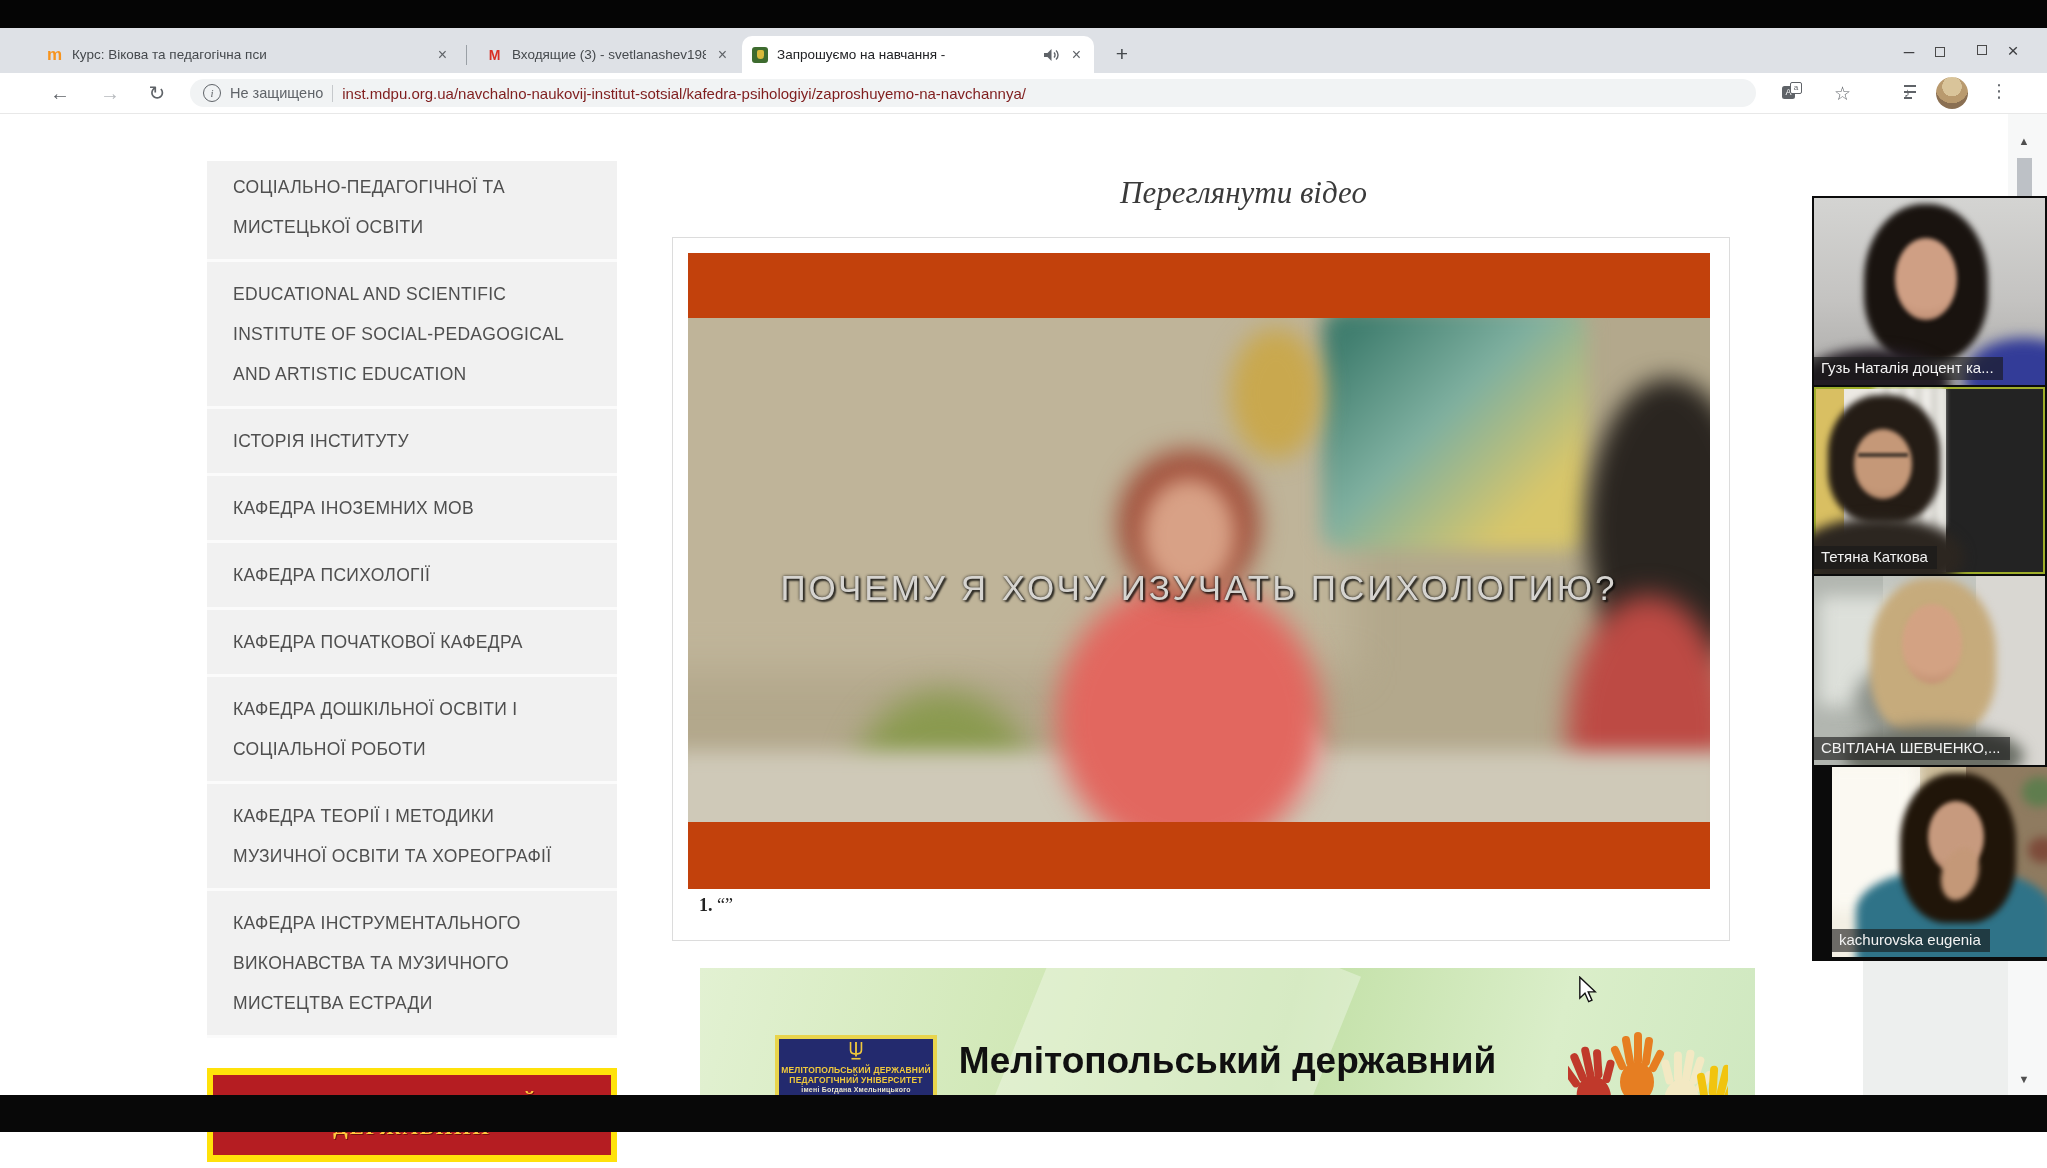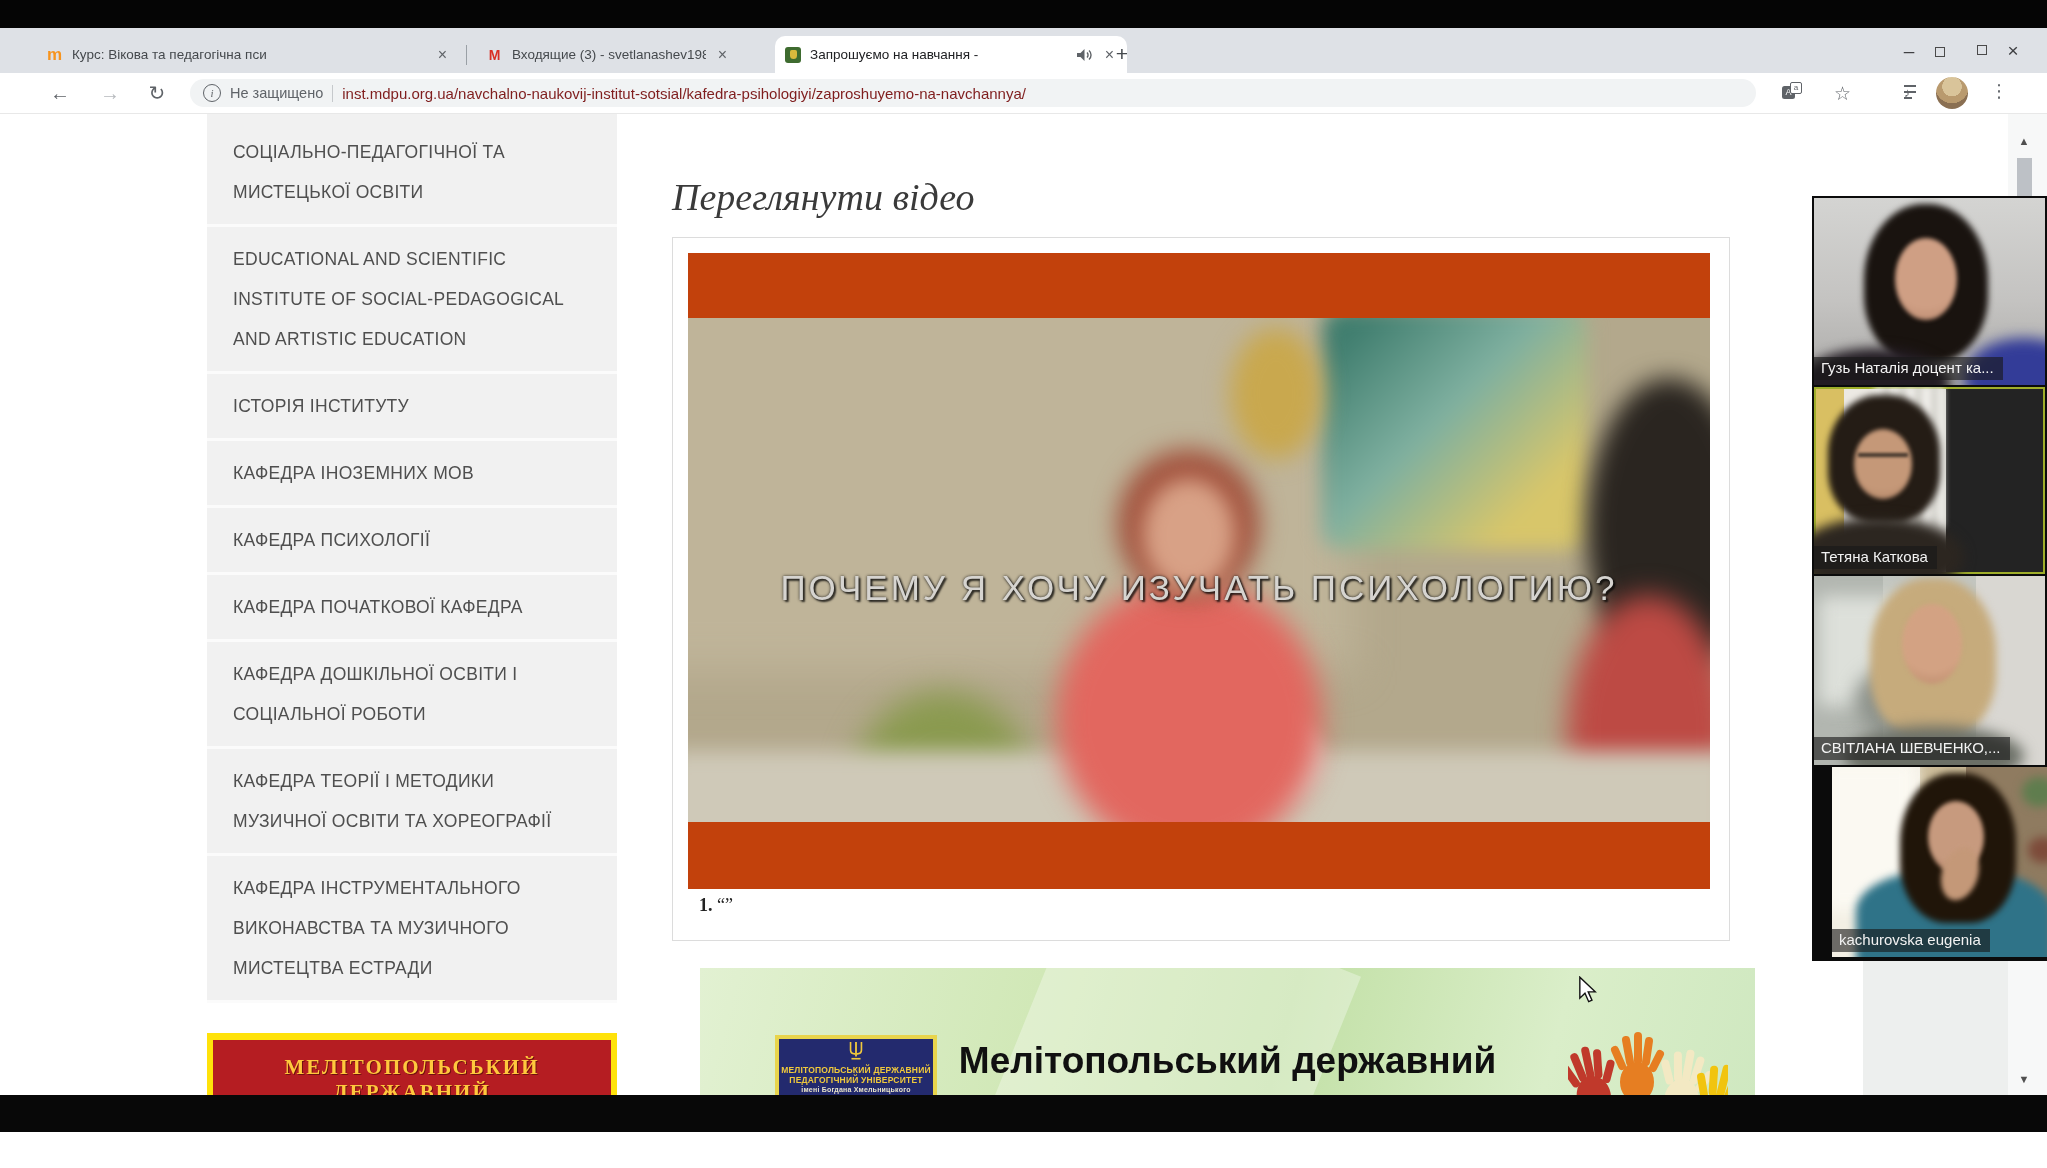--- a/index.html
+++ b/index.html
@@ -46,28 +46,28 @@
   .pl-note{position:absolute;right:0;top:1px;font-size:13px;color:#5f6368;font-style:normal;background:none!important;width:auto!important;height:auto!important;}
   .avatar{position:absolute;left:1936px;top:4px;width:32px;height:32px;border-radius:50%;cursor:pointer;
           background:radial-gradient(circle at 50% 30%,#d9c49a 0 35%,#b99a6e 36% 60%,#8a6f52 61% 100%);}
   .dots{position:absolute;left:1990px;top:7px;font-size:18px;color:#5f6368;cursor:pointer;}
 
   
   .page{position:absolute;left:0;top:113px;width:2047px;height:982px;background:#fff;z-index:1;}
 
   .sidebar{position:absolute;left:207px;top:0;width:410px;}
   .srow{padding:12px 42px 12px 26px;font-size:17.5px;line-height:40px;letter-spacing:.3px;color:#4f4f4f;background:#f1f1f1;border-bottom:3px solid #fbfbfb;cursor:pointer;}
-  .srow.first{padding-top:19px;}
+  .srow.first{padding-top:6px;margin-top:48px;}
   .side-banner{margin-top:30px;width:398px;height:80px;background:#ffe20a;padding:7px 6px;box-sizing:content-box;cursor:pointer;}
   .side-banner-in{background:#b51d22;height:100%;display:flex;align-items:center;justify-content:center;
       font-family:"Liberation Serif",serif;font-weight:bold;font-size:21px;letter-spacing:2px;word-spacing:10px;
       color:#ffc83d;text-shadow:1px 1px 0 #70100f;text-align:center;}
 
-  .page-title{position:absolute;left:672px;top:62px;width:1143px;text-align:left;
-      font-family:"Liberation Serif",serif;font-style:italic;font-size:38px;color:#3a3a3a;}
+  .page-title{position:absolute;left:672px;top:62px;width:1143px;text-align:center;
+      font-family:"Liberation Serif",serif;font-style:italic;font-size:31px;color:#3a3a3a;}
 
   .card{position:absolute;left:672px;top:124px;width:1058px;height:704px;background:#fff;border:1px solid #dcdcdc;box-sizing:border-box;}
   .video{position:absolute;left:15px;top:15px;width:1022px;height:636px;background:#c2410c;overflow:hidden;cursor:pointer;}
   .vframe{position:absolute;left:0;top:65px;width:100%;height:504px;background:#b3a88c;overflow:hidden;}
   .blob{position:absolute;border-radius:50%;filter:blur(14px);}
   .b-wall{left:-5%;top:-10%;width:70%;height:80%;background:#bfb499;filter:blur(20px);border-radius:0;}
   .b-frame1{left:62%;top:-2%;width:26%;height:48%;background:linear-gradient(135deg,#3f7d6e 10%,#7fb0a0 45%,#d8c66a 80%);border-radius:8%;filter:blur(10px);}
   .b-frame2{left:53%;top:2%;width:9%;height:26%;background:#c9a84e;filter:blur(12px);}
   .b-dark{left:88%;top:12%;width:16%;height:60%;background:#2a2520;filter:blur(12px);}
   .b-red-right{left:86%;top:55%;width:16%;height:55%;background:#bd4a44;filter:blur(14px);}
@@ -151,21 +151,21 @@
       <span class="fav moodle">m</span>
       <span class="tab-title">Курс: Вікова та педагогічна пси</span>
       <span class="tab-close">×</span>
     </div>
     <div class="tab-sep"></div>
     <div class="tab" style="left:476px;width:264px;">
       <span class="fav gmail">M</span>
       <span class="tab-title">Входящие (3) - svetlanashev198</span>
       <span class="tab-close">×</span>
     </div>
-    <div class="tab active" style="left:742px;width:352px;margin-left:33px;">
+    <div class="tab active" style="left:742px;width:352px;">
       <span class="fav uni"></span>
       <span class="tab-title">Запрошуємо на навчання -</span>
       <span style="display:flex;">
         <svg width="17" height="14" viewBox="0 0 17 14">
             <polygon points="1,5 4.5,5 8.5,1 8.5,13 4.5,9 1,9" fill="#5f6368"></polygon>
             <path d="M11 4.5a3.5 3.5 0 0 1 0 5" stroke="#5f6368" stroke-width="1.4" fill="none"></path>
             <path d="M13 2.5a6 6 0 0 1 0 9" stroke="#5f6368" stroke-width="1.4" fill="none"></path>
           </svg>
       </span>
       <span class="tab-close">×</span>

